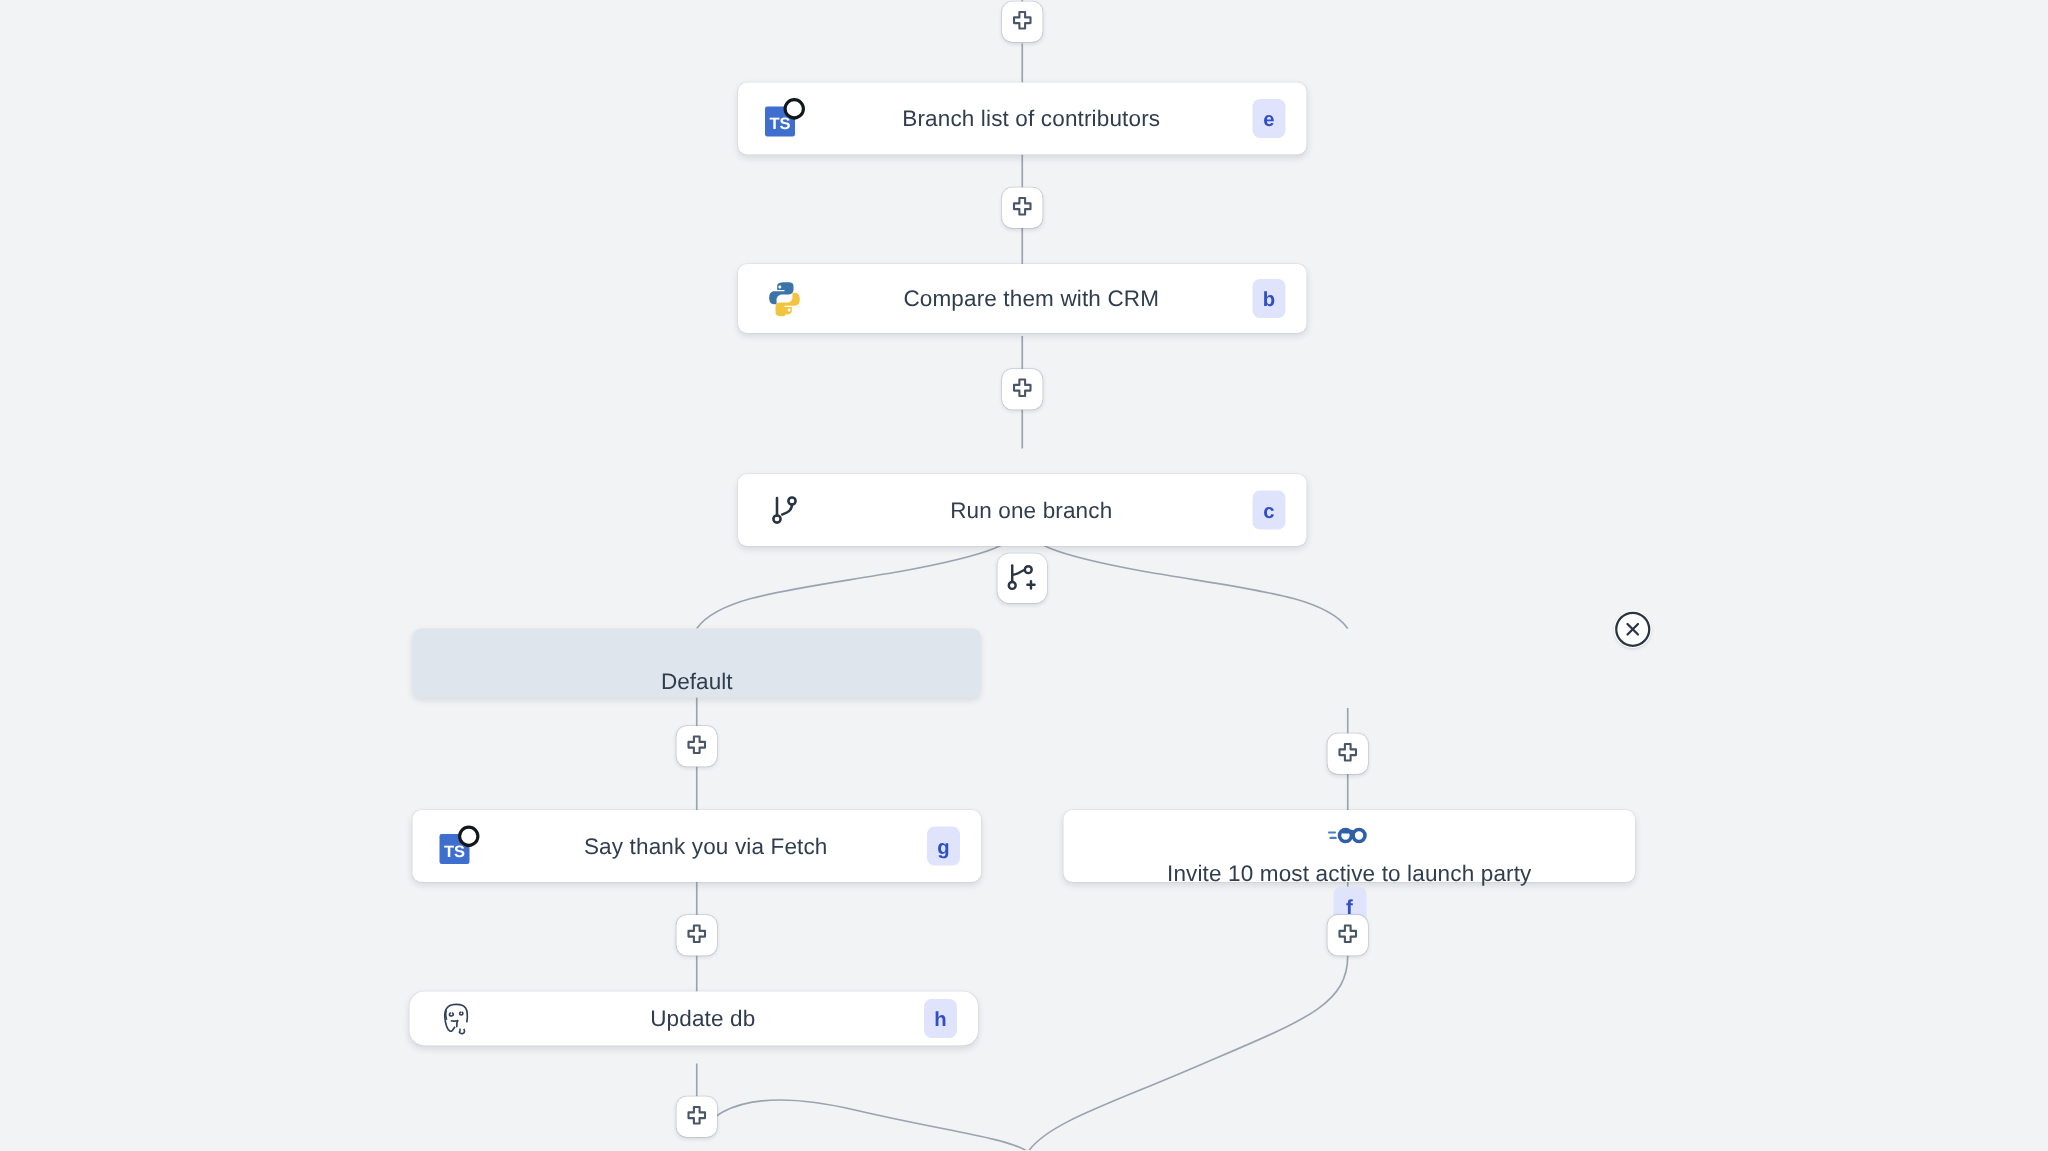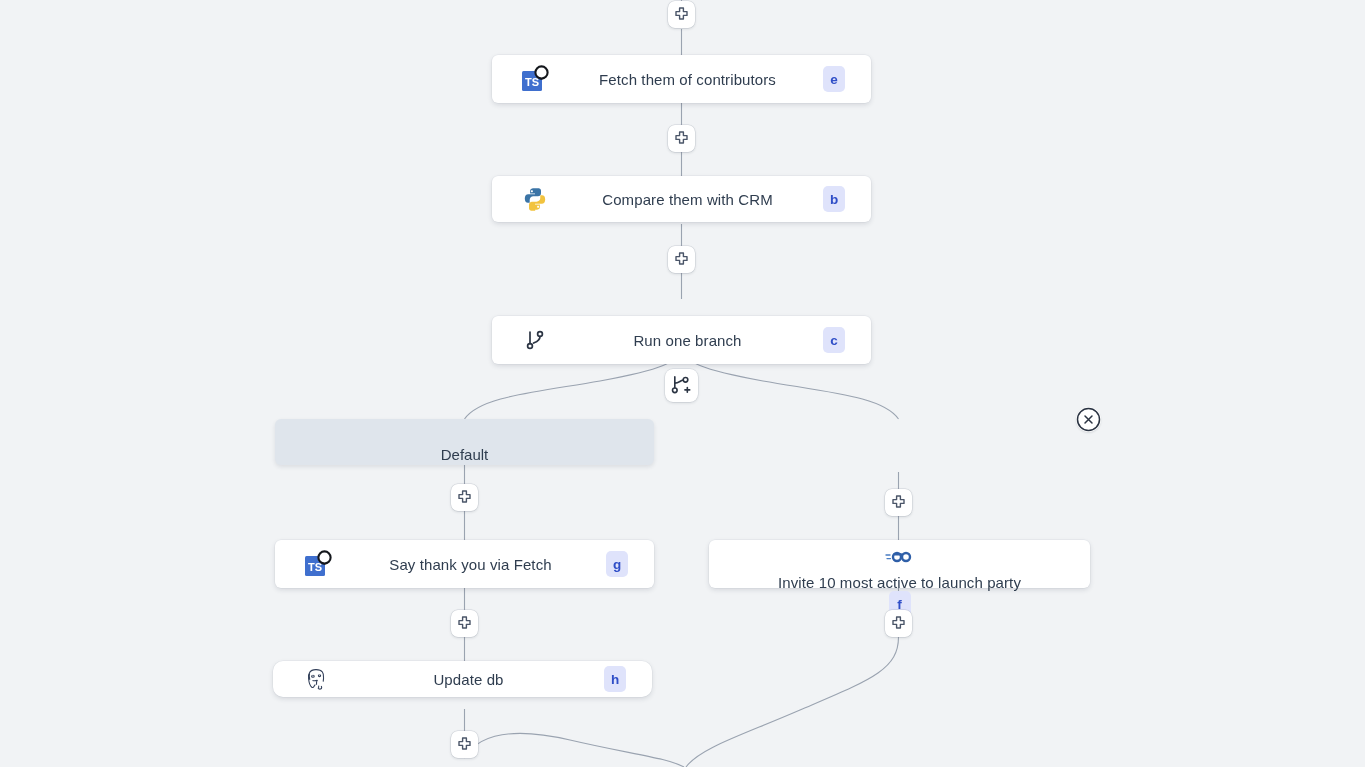--- a/index.html
+++ b/index.html
@@ -27,21 +27,21 @@
 
   
   .node {
     position: absolute;
     background: #ffffff;
     border-radius: 6px;
     box-shadow: 0 2px 5px rgba(30,40,60,0.13), 0 0 0 0.5px rgba(120,130,150,0.10);
     display: flex;
     align-items: center;
     box-sizing: border-box;
-    padding: 0 26px;
+    padding: 0 14px;
   }
   .node-icon {
     width: 34px;
     height: 30px;
     flex: 0 0 34px;
     position: relative;
     display: flex;
     align-items: center;
     justify-content: center;
   }
@@ -168,21 +168,21 @@
     <span class="node-icon">
       <svg width="30" height="28" viewBox="0 0 30 28" xmlns="http://www.w3.org/2000/svg">
         <rect x="2" y="6" width="20" height="20" rx="1.5" fill="#3f6fce"></rect>
         <text x="12" y="21" font-family="Liberation Sans, sans-serif" font-size="11" font-weight="bold" fill="#ffffff" text-anchor="middle">TS</text>
         <circle cx="21.5" cy="7.5" r="6.6" fill="#ffffff"></circle>
         <circle cx="21.5" cy="7.5" r="6.1" fill="none" stroke="#14171c" stroke-width="2.1"></circle>
         <path d="M18.6 12.4 q1.1 1.4 2.9 1.4 q1.9 0 3-1.5" fill="none" stroke="#14171c" stroke-width="1.6"></path>
         <circle cx="21.4" cy="7.6" r="2.5" fill="#ffffff"></circle>
       </svg>
     </span>
-    <span class="node-title">Fetch them of contributors</span>
+    <span class="node-title">Branch list of contributors</span>
     <span class="node-badge">e</span>
   </div>
 
   <div class="node" style="left:492px; top:176px; width:379px; height:46px;">
     <span class="node-icon">
       <svg width="26" height="26" viewBox="0 0 26 26" xmlns="http://www.w3.org/2000/svg">
         <path d="M12.8 2.2 c-2.6 0-4.7.5-4.7 2.6 v2.6 h4.9 v.8 H6.2 c-2.1 0-3.4 1.5-3.4 4.3
                  c0 2.8 1.1 4.3 3.2 4.3 h1.7 v-2.9 c0-2.1 1.6-3.6 3.7-3.6 h4.6 c1.8 0 3-1.3 3-3.1
                  V4.8 c0-2-1.5-2.6-3.5-2.6 h-2.7 z M9.9 4.3 c.6 0 1 .4 1 1 c0 .6-.4 1-1 1 c-.6 0-1-.4-1-1
                  c0-.6.4-1 1-1 z" fill="#3b74a6"></path>

